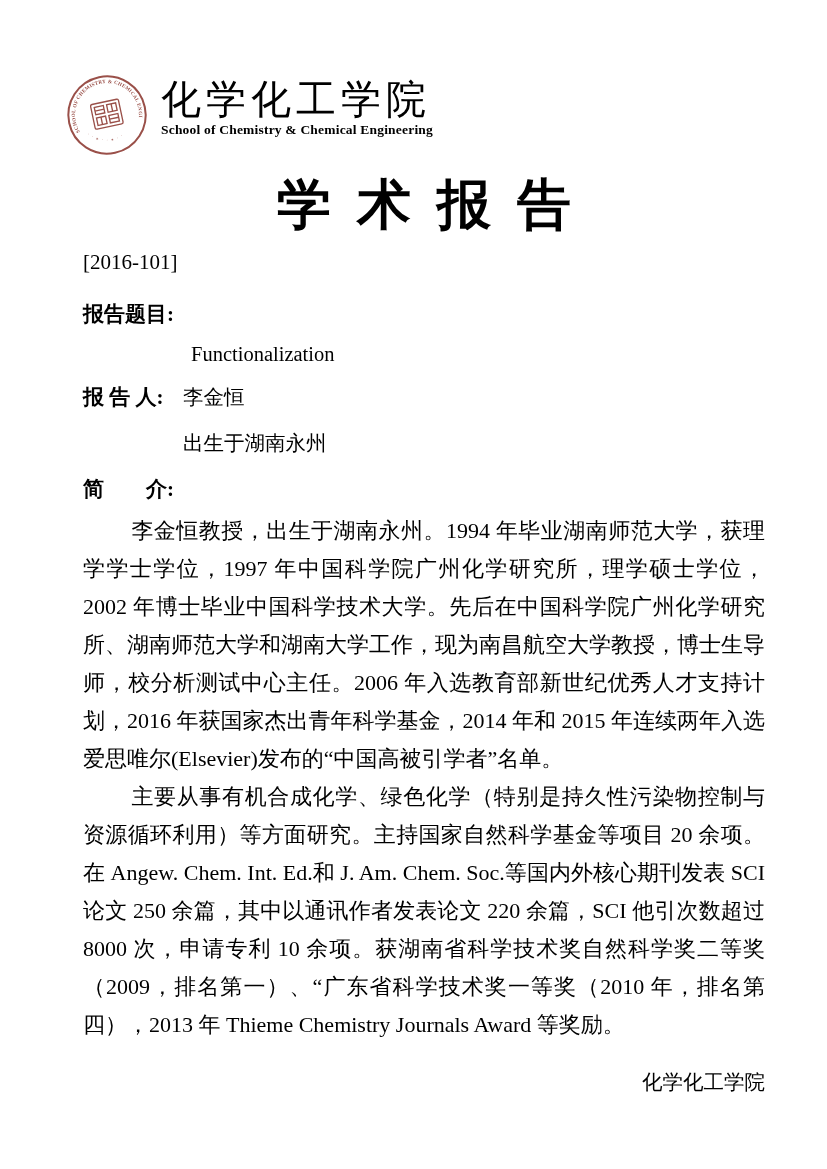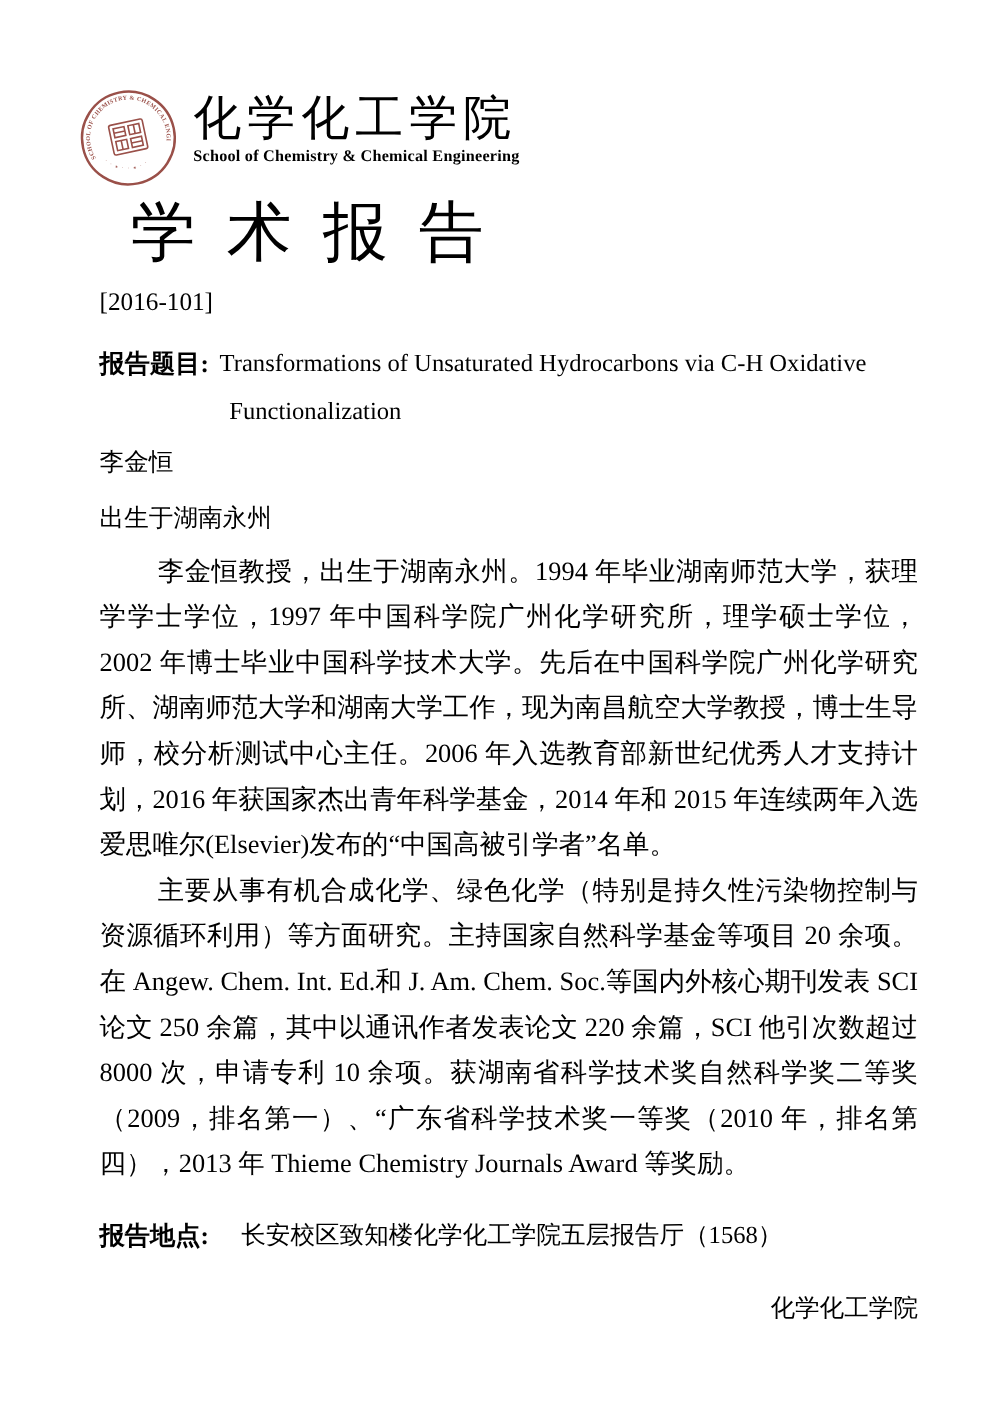--- a/index.html
+++ b/index.html
@@ -19,22 +19,22 @@
   .logo-row { display:flex; align-items:flex-start; margin-left:-18px; height:86px; }
   .seal { width:84px; height:84px; flex:0 0 auto; transform:rotate(-12deg); }
   .logo-text { margin-left:12px; padding-top:4px; }
   .org-cn {
     font-size:40px; font-weight:400; letter-spacing:5px; line-height:1.12;
     font-family:"DejaVu Serif","Liberation Serif",serif;
   }
   .org-en { font-size:13.5px; font-weight:700; letter-spacing:0.2px; }
   
   .main-title {
-    margin-top:0; text-align:left;
-    font-size:54px; font-weight:400;
+    margin-top:11px; text-align:center;
+    font-size:54px; font-weight:700;
     letter-spacing:26px; text-indent:26px;
     line-height:1.3;
   }
   .report-number { text-align:left; font-size:21px; margin-top:8px; line-height:28px; }
   
   .fields { margin-top:18px; }
   .frow { display:flex; font-size:20.5px; }
   .flabel {
     flex:0 0 100px; font-weight:700; font-size:21px;
     white-space:nowrap; line-height:40px;
@@ -95,44 +95,42 @@
   </div>
 
   <h1 class="main-title">学术报告</h1>
   <div class="report-number">[2016-101]</div>
 
   <div class="fields">
 
     <div class="frow topic">
       <span class="flabel">报告题目:</span>
       <span class="fvalue">
-        <span>Transformations of Unsaturated Hydrocarbons via C-H Oxidative</span><br>
+        <br>
         <span class="topic-line2">Functionalization</span>
       </span>
     </div>
 
     <div class="frow speaker">
+      <span class="flabel">报 告 人:</span>
       <span class="fvalue">
         <span>李金恒</span><br>
         <span>出生于湖南永州</span>
       </span>
     </div>
 
+    <div class="intro-label">简　　介:</div>
   </div>
 
   <div class="bio">
     <p>李金恒教授，出生于湖南永州。1994 年毕业湖南师范大学，获理学学士学位，1997 年中国科学院广州化学研究所，理学硕士学位，2002 年博士毕业中国科学技术大学。先后在中国科学院广州化学研究所、湖南师范大学和湖南大学工作，现为南昌航空大学教授，博士生导师，校分析测试中心主任。2006 年入选教育部新世纪优秀人才支持计划，2016 年获国家杰出青年科学基金，2014 年和 2015 年连续两年入选爱思唯尔(Elsevier)发布的“中国高被引学者”名单。</p>
     <p>主要从事有机合成化学、绿色化学（特别是持久性污染物控制与资源循环利用）等方面研究。主持国家自然科学基金等项目 20 余项。在 Angew. Chem. Int. Ed.和 J. Am. Chem. Soc.等国内外核心期刊发表 SCI 论文 250 余篇，其中以通讯作者发表论文 220 余篇，SCI 他引次数超过 8000 次，申请专利 10 余项。获湖南省科学技术奖自然科学奖二等奖（2009，排名第一）、“广东省科学技术奖一等奖（2010 年，排名第四），2013 年 Thieme Chemistry Journals Award 等奖励。</p>
   </div>
 
   <div class="schedule">
-    <div class="frow">
-      <span class="flabel">报告地点:</span>
-      <span class="fvalue">长安校区致知楼化学化工学院五层报告厅（1568）</span>
-    </div>
   </div>
 
   <div class="footer">
     <div class="org">化学化工学院</div>
 
   </div>
 
 </div>
 
 </body></html>

